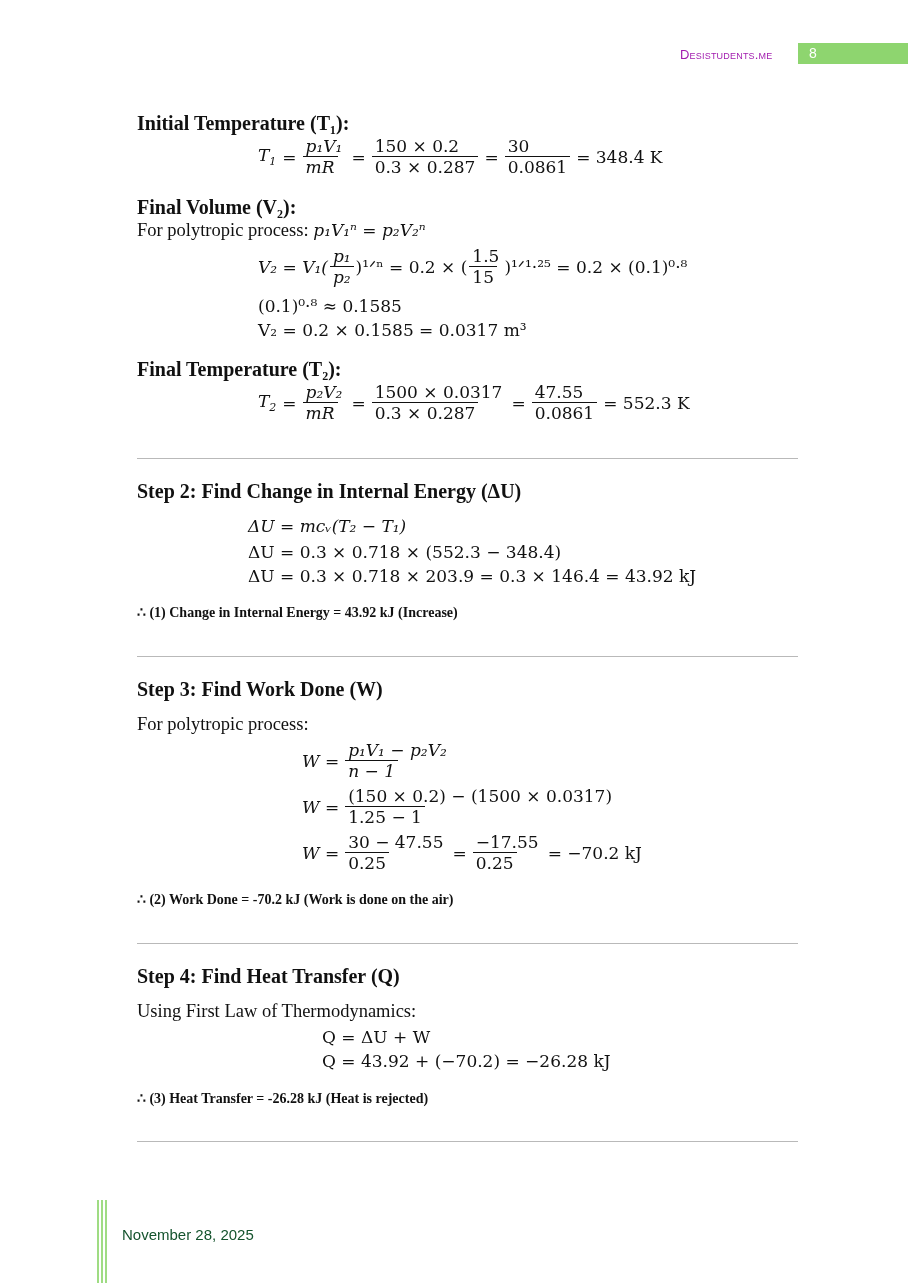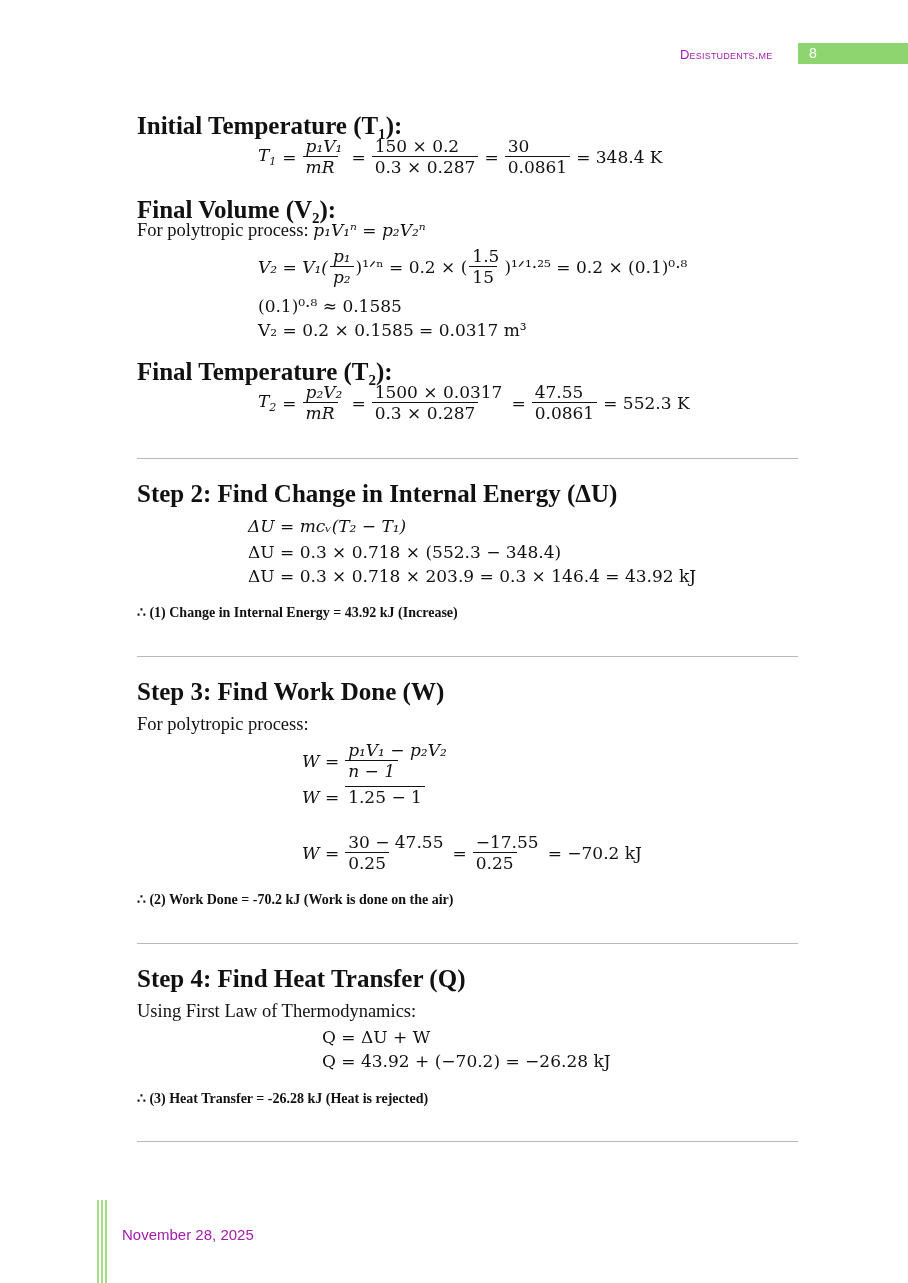--- a/index.html
+++ b/index.html
@@ -5,37 +5,37 @@
   html, body { margin: 0; padding: 0; background: #ffffff; }
   body { width: 908px; height: 1283px; position: relative; overflow: hidden; color: #111; }
   .math { font-family: "DejaVu Serif", "Liberation Serif", serif; font-size: 17px; }
   .mi { font-style: italic; }
 
   
   .hdr-site { position: absolute; top: 47px; left: 680px; font-family: "Liberation Sans", sans-serif; font-size: 13px; color: #a21caf; font-variant: small-caps; letter-spacing: 0.2px; }
   .hdr-page { position: absolute; top: 43px; left: 798px; width: 110px; height: 21px; background: #8ed56f; color: #fff; font-family: "Liberation Sans", sans-serif; font-size: 14px; line-height: 21px; padding-left: 11px; box-sizing: border-box; }
 
   .abs { position: absolute; white-space: nowrap; }
-  .h-bold { font-family: "Liberation Serif", serif; font-weight: bold; font-size: 25px; }
+  .h-bold { font-family: "Liberation Serif", serif; font-weight: bold; font-size: 20px; }
   .p-text { font-family: "Liberation Serif", serif; font-size: 18.5px; }
   .concl { font-family: Liberation Serif, serif; font-weight: bold; font-size: 14px; }
 
   .rule { position: absolute; left: 137px; width: 661px; height: 0; border-top: 1.5px solid #b9b9b9; }
 
   
   .eq { display: flex; align-items: center; gap: 6px; }
   .frac { display: inline-flex; flex-direction: column; align-items: flex-start; vertical-align: middle; }
   .frac .num { padding: 0 3px; line-height: 20px; }
   .frac .den { padding: 0 3px; line-height: 20px; border-top: 1.4px solid #111; }
   sub, sup { font-size: 11px; }
 
   
   .foot-bars { position: absolute; left: 97px; top: 1200px; height: 83px; width: 12px; }
   .foot-bars span { position: absolute; top: 0; bottom: 0; width: 2px; background: #9fdc83; }
-  .foot-date { position: absolute; left: 122px; top: 1226px; font-family: "Liberation Sans", sans-serif; font-size: 15px; color: #a21caf; }
+  .foot-date { position: absolute; left: 122px; top: 1226px; font-family: "Liberation Sans", sans-serif; font-size: 15px; color: #14532d; }
 </style>
 </head>
 <body>
 
 <div class="hdr-site">Desistudents.me</div>
 <div class="hdr-page">8</div>
 
 <div class="abs h-bold" style="left:137px; top:112px;">Initial Temperature (T₁):</div>
 <div class="abs math eq" style="left:258px; top:136px;">
   <span class="mi"><span>T</span><sub>1</sub></span>
@@ -114,20 +114,21 @@
 <div class="abs math eq" style="left:302px; top:740px;">
   <span class="mi">W =</span>
   <span class="frac">
       <span class="num mi">p₁V₁ − p₂V₂</span>
       <span class="den mi">n − 1</span>
     </span>
 </div>
 <div class="abs math eq" style="left:302px; top:786px;">
   <span class="mi">W =</span>
   <span class="frac">
+      <span class="num">(150 × 0.2) − (1500 × 0.0317)</span>
       <span class="den">1.25 − 1</span>
     </span>
 </div>
 <div class="abs math eq" style="left:302px; top:832px;">
   <span class="mi">W =</span>
   <span class="frac">
       <span class="num">30 − 47.55</span>
       <span class="den">0.25</span>
     </span>
   <span>=</span>

